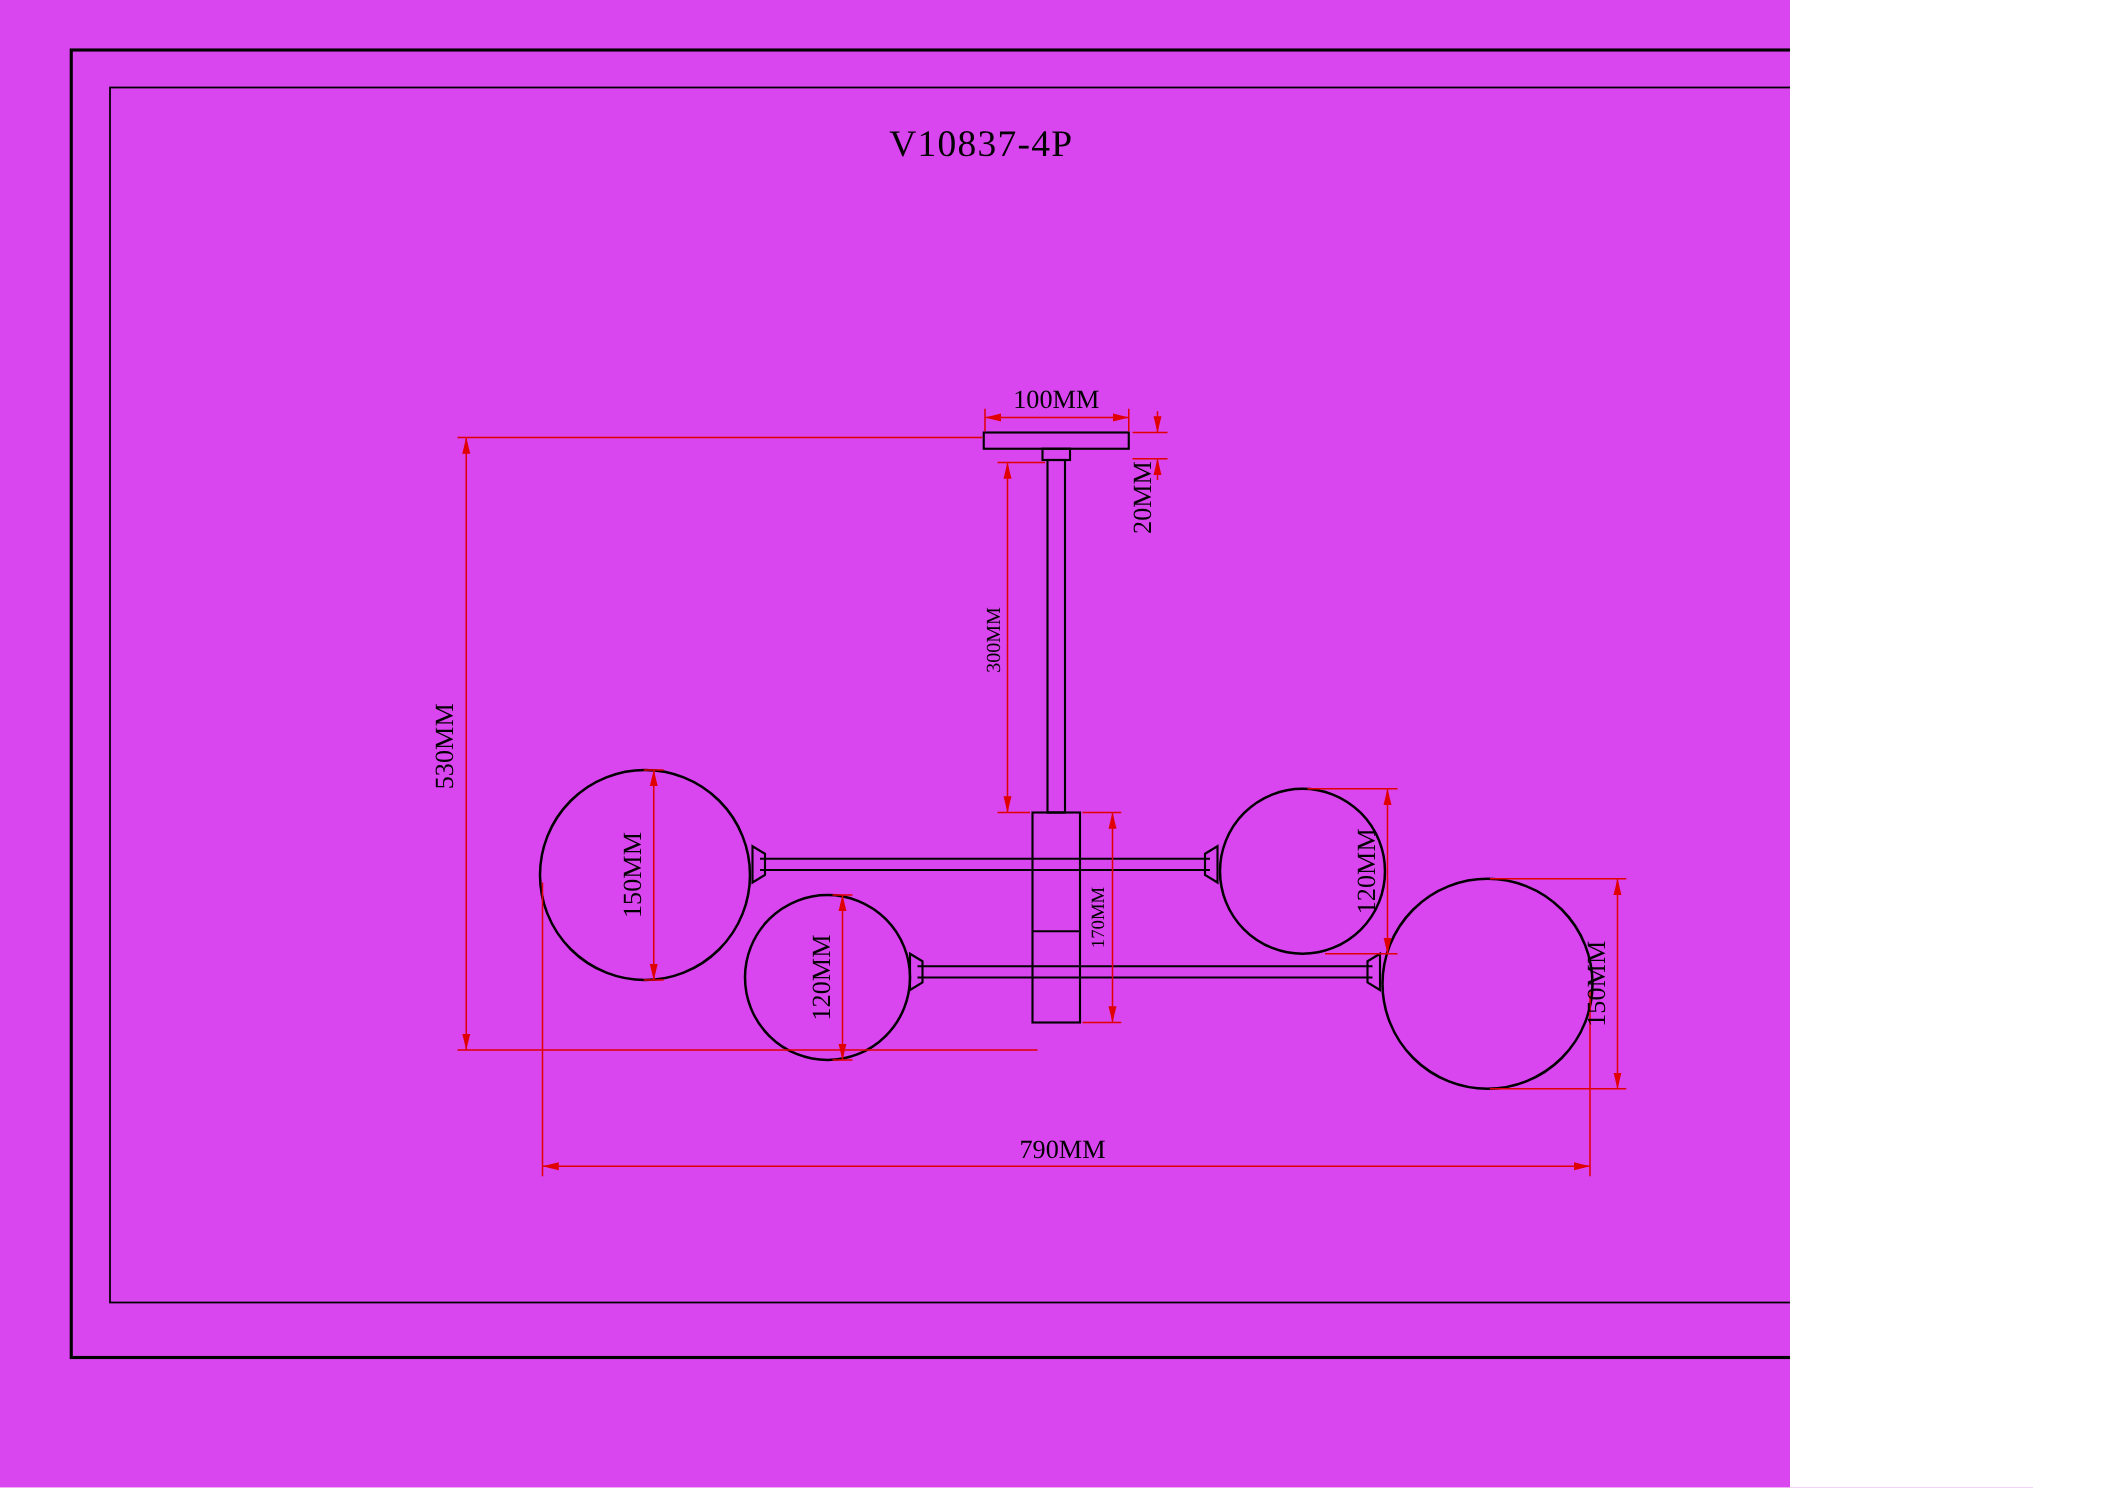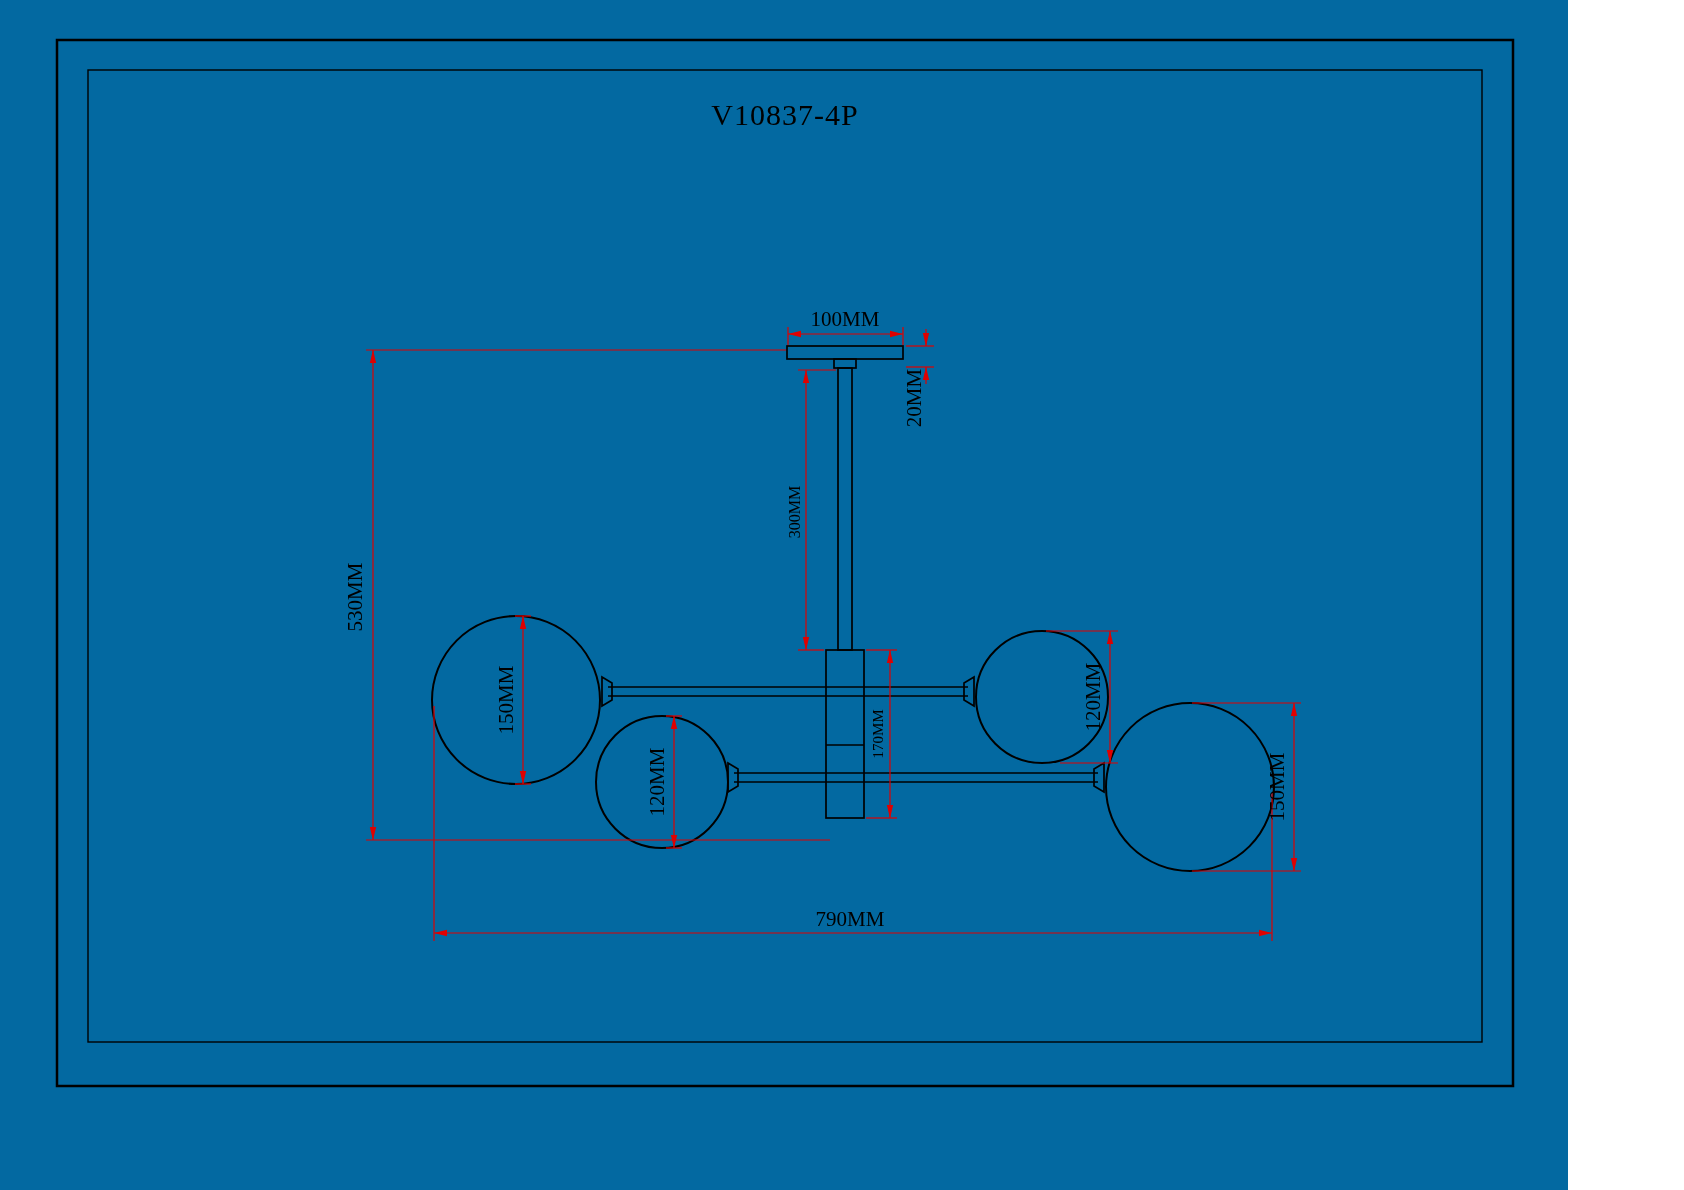--- a/index.html
+++ b/index.html
@@ -1,16 +1,16 @@
 <!DOCTYPE html>
 <html><head>
 <meta charset="utf-8">
 <style>
   html,body{margin:0;padding:0;background:#ffffff;}
-  .sheet{width:1568px;height:1190px;position:relative;background:#0369a1;overflow:hidden;text-align:right;}
+  .sheet{width:1432px;height:1190px;position:relative;background:#d946ef;overflow:hidden;text-align:right;}
   svg{position:absolute;top:0;left:0;}
   text{font-family:"Liberation Serif","DejaVu Serif",serif;fill:#000000;}
   .title{letter-spacing:1px;}
 </style>
 </head>
 <body>
 
 <div class="sheet">
 <svg width="1684" height="1190" viewBox="0 0 1684 1190">
   <defs>

